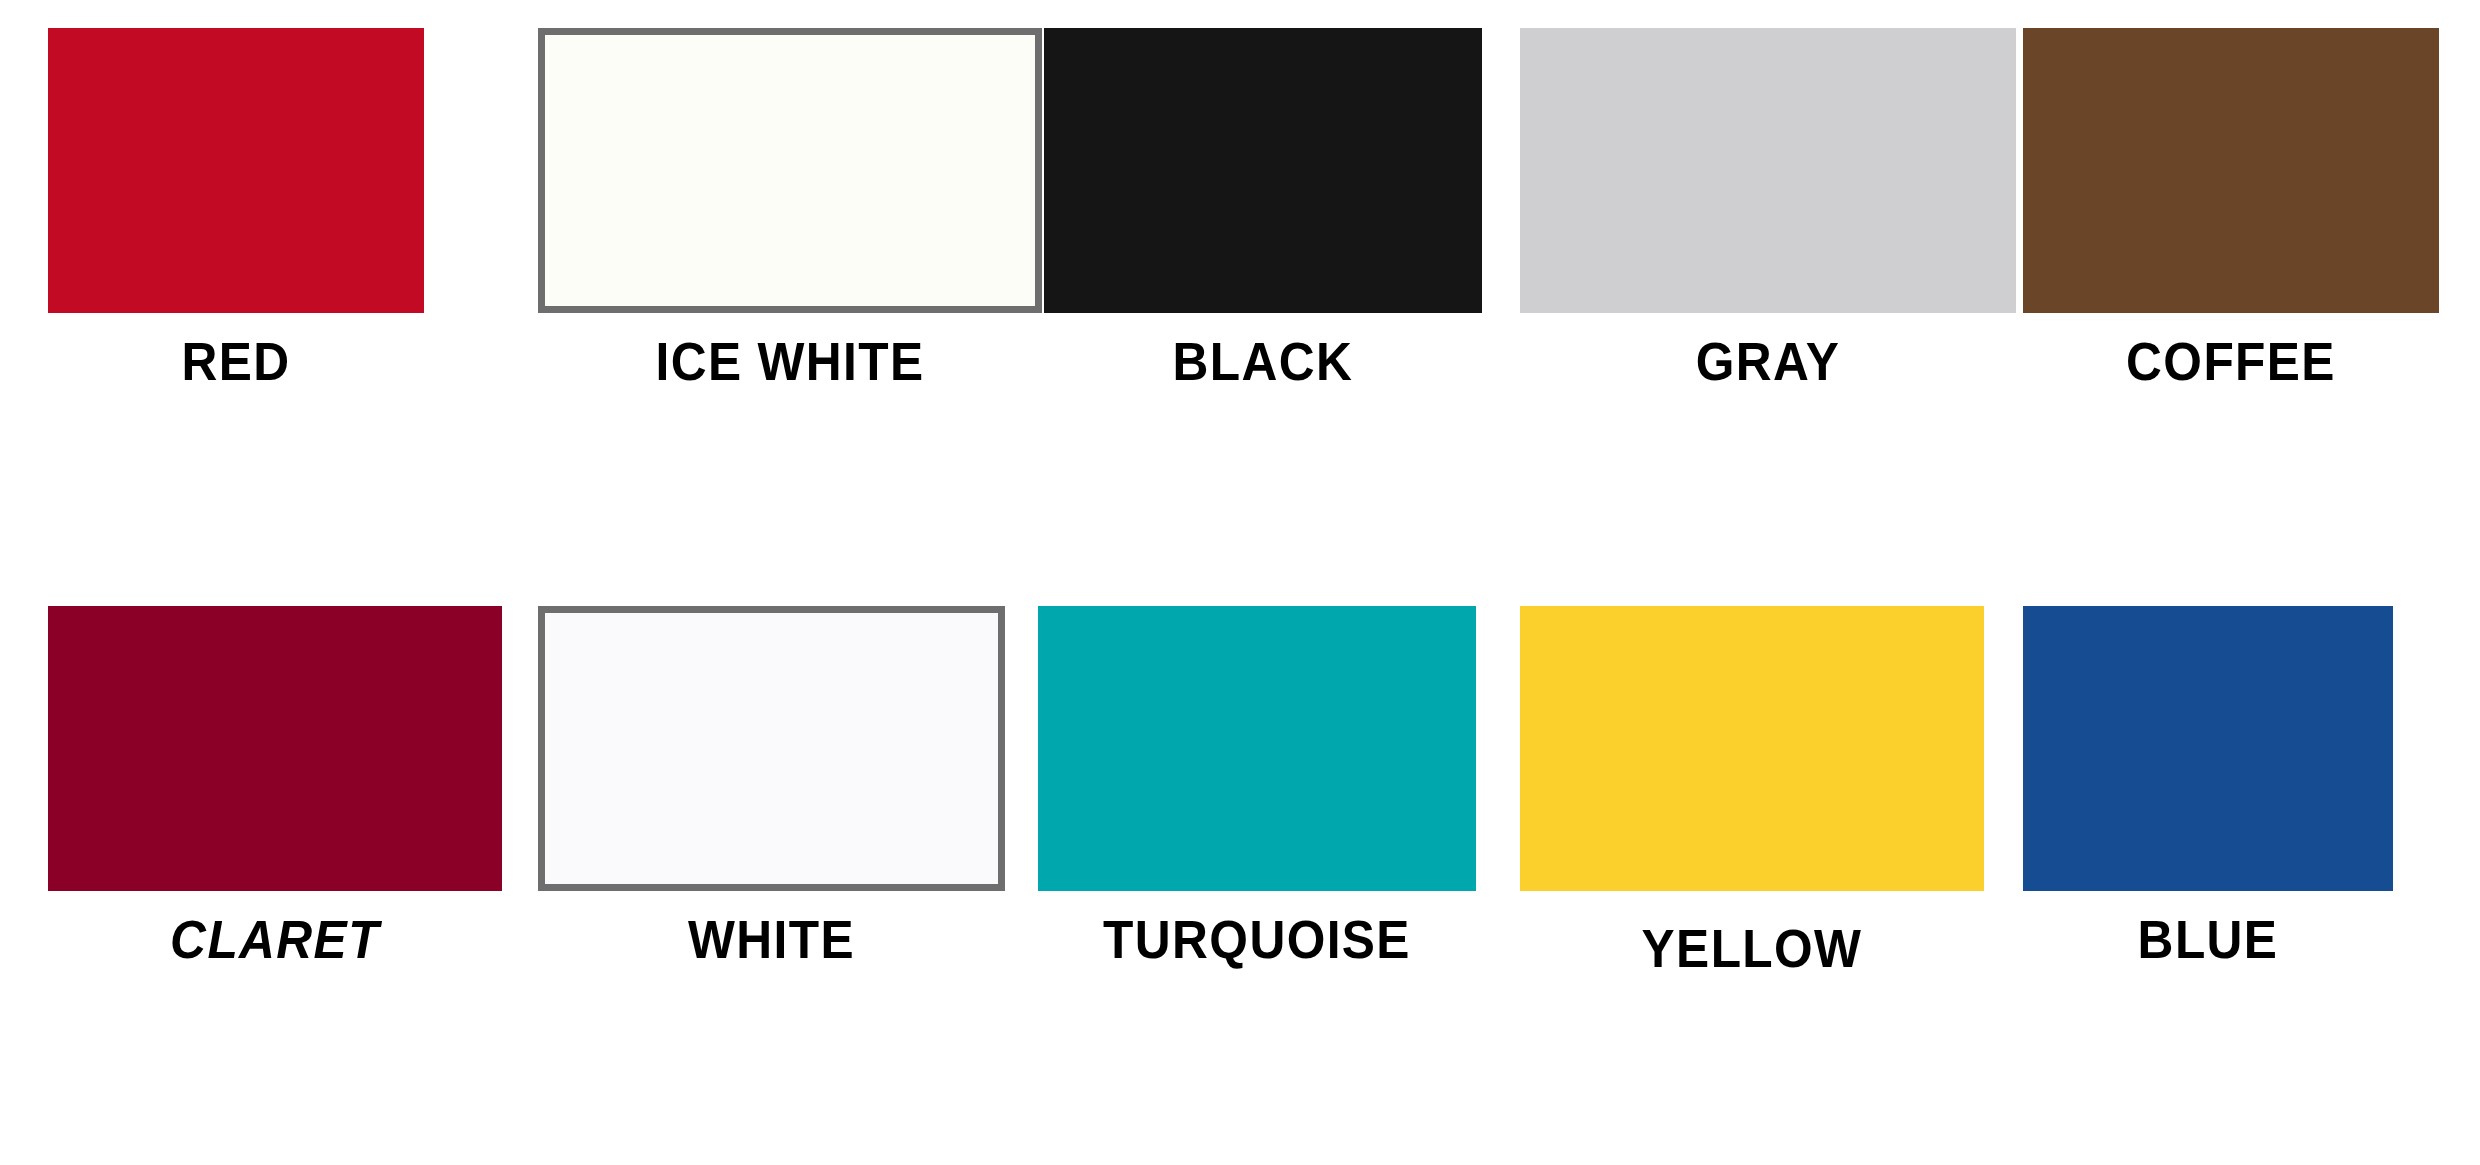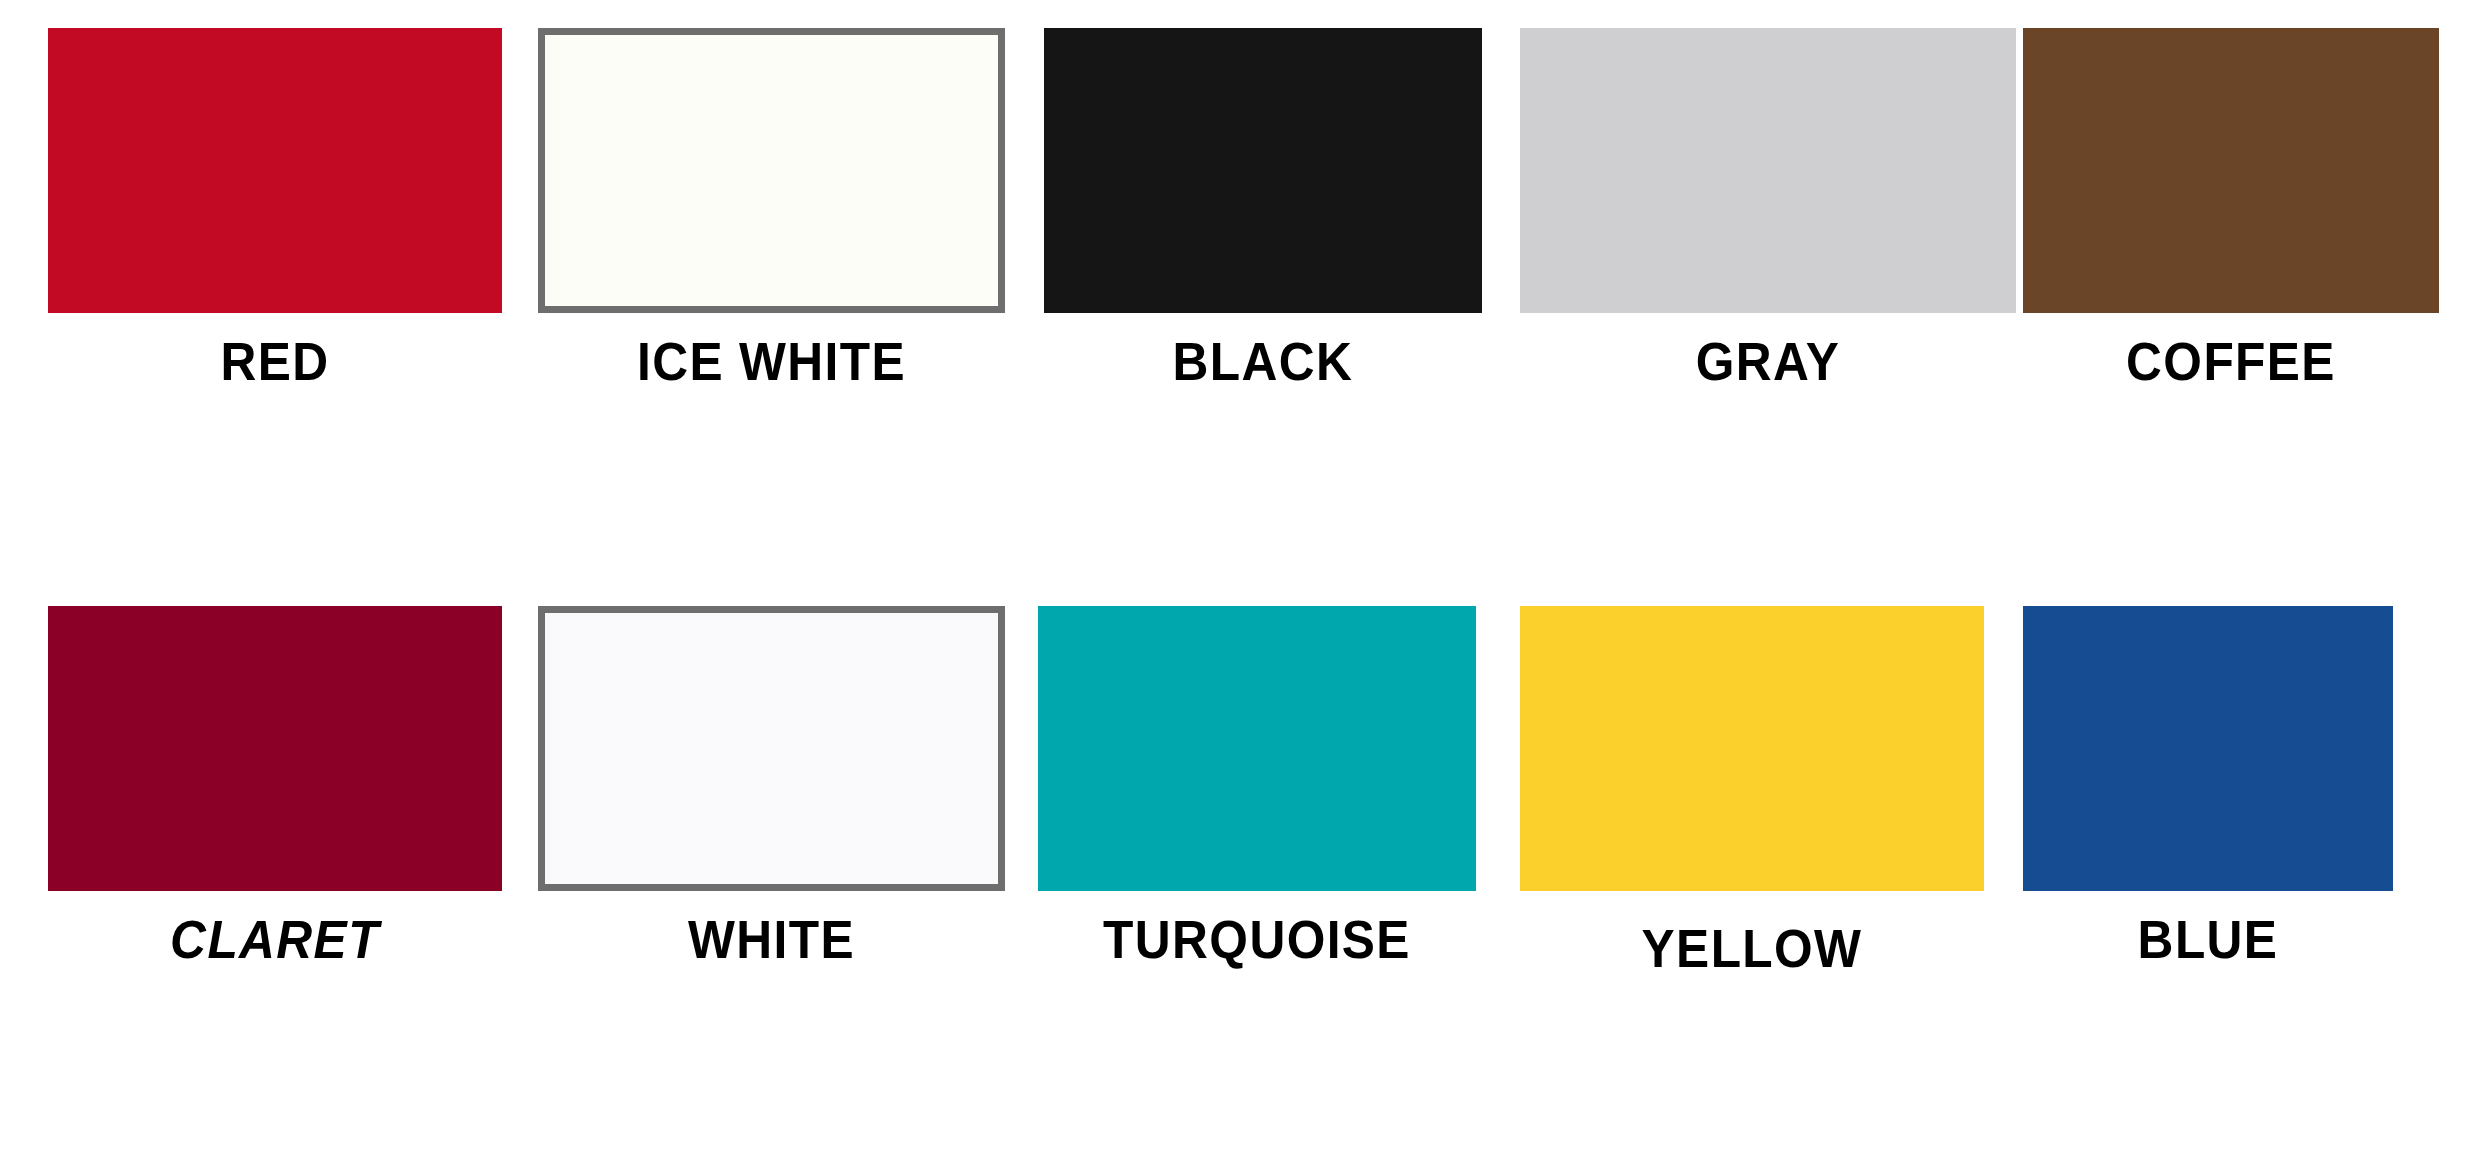--- a/index.html
+++ b/index.html
@@ -68,25 +68,25 @@
     transform: scaleX(0.92);
     transform-origin: center top;
     -webkit-font-smoothing: antialiased;
   }
 </style>
 </head>
 <body>
 
 <div id="palette" style="background: rgb(255, 255, 255);">
     <div class="swatch-row" id="row-0">
-      <div class="swatch-cell" style="position: absolute; left: 48px; width: 454px; top: 0px; justify-content: flex-end;">
+      <div class="swatch-cell" style="position: absolute; left: 48px; width: 376px; top: 0px; justify-content: flex-end;">
         <div class="swatch-chip" style="background: rgb(194, 10, 36);"></div>
         <div class="swatch-label" style="color: rgb(0, 0, 0);">RED</div>
       </div>
-      <div class="swatch-cell" style="position: absolute; left: 538px; width: 467px; top: 0px;">
+      <div class="swatch-cell" style="position: absolute; left: 538px; width: 504px; top: 0px;">
         <div class="swatch-chip bordered" style="background: rgb(252, 253, 247); border-color: rgb(110, 110, 110);"></div>
         <div class="swatch-label" style="color: rgb(0, 0, 0);">ICE WHITE</div>
       </div>
       <div class="swatch-cell" style="position: absolute; left: 1044px; width: 438px; top: 0px; align-items: center;">
         <div class="swatch-chip" style="background: rgb(21, 21, 21);"></div>
         <div class="swatch-label" style="color: rgb(0, 0, 0);">BLACK</div>
       </div>
       <div class="swatch-cell" style="position: absolute; left: 1520px; width: 496px; top: 0px;">
         <div class="swatch-chip" style="background: rgb(207, 207, 209);"></div>
         <div class="swatch-label" style="color: rgb(0, 0, 0);">GRAY</div>

